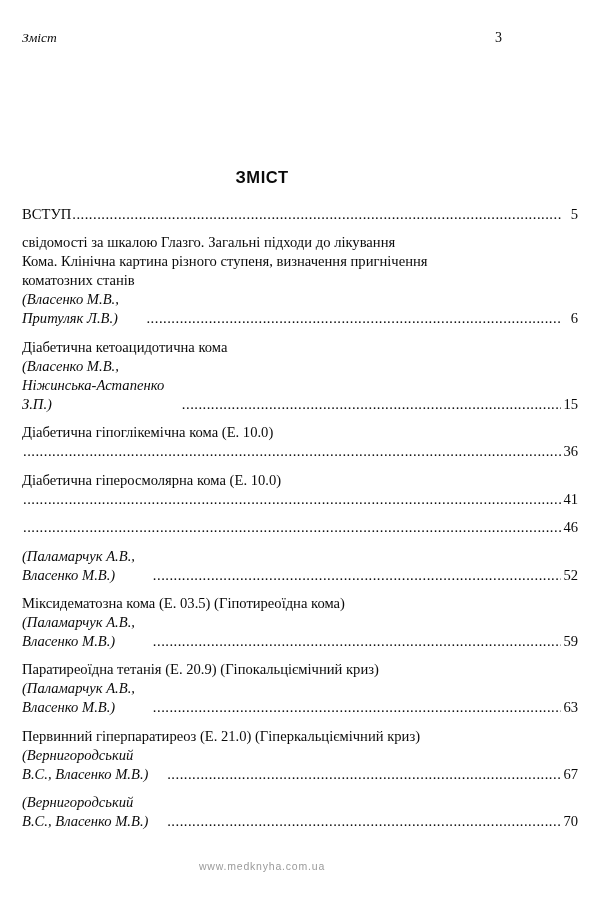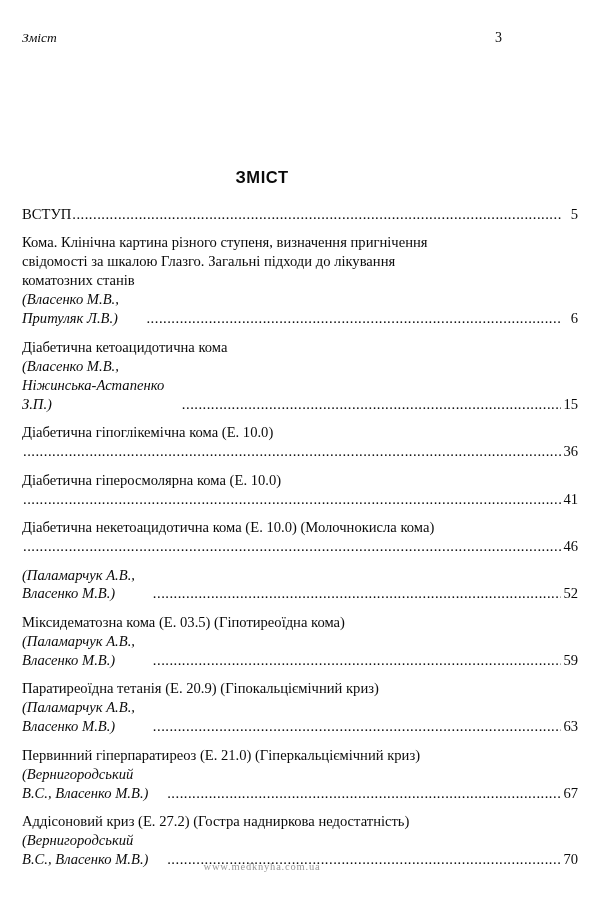--- a/index.html
+++ b/index.html
@@ -89,21 +89,21 @@
     text-align: right;
     min-width: 16px;
     font-size: 14.6px;
   }
   .footer-url {
     position: absolute;
     bottom: 38px;
     left: 0;
     right: 0;
     text-align: center;
-    font-family: Liberation Serif, serif;
+    font-family: Liberation Sans, sans-serif;
     font-size: 10.5px;
     color: #9a9a9a;
     letter-spacing: 0.8px;
   }
 </style>
 </head>
 <body>
 
 <div class="page">
 
@@ -116,22 +116,22 @@
 
   <div class="toc">
       <div class="toc-entry">
         <div class="last-line">
           <span class="ttl">ВСТУП</span>
           <span class="dots">...............................................................................................................................................................</span>
           <span class="pg">5</span>
         </div>
       </div>
       <div class="toc-entry">
+        <span class="line">свідомості за шкалою Глазго. Загальні підходи до лікування</span>
         <span class="line">Кома. Клінічна картина різного ступеня, визначення пригнічення</span>
-        <span class="line">свідомості за шкалою Глазго. Загальні підходи до лікування</span>
         <span class="line">коматозних станів</span>
         <div class="last-line">
           <span class="ttl italic">(Власенко М.В., Притуляк Л.В.)</span>
           <span class="dots">...............................................................................................................................................................</span>
           <span class="pg">6</span>
         </div>
       </div>
       <div class="toc-entry">
         <span class="line">Діабетична кетоацидотична кома</span>
         <div class="last-line">
@@ -148,21 +148,20 @@
         </div>
       </div>
       <div class="toc-entry">
         <span class="line">Діабетична гіперосмолярна кома (Е. 10.0)</span>
         <div class="last-line">
           <span class="dots">...............................................................................................................................................................</span>
           <span class="pg">41</span>
         </div>
       </div>
       <div class="toc-entry">
-        <span class="line">Діабетична некетоацидотична кома (Е. 10.0) (Молочнокисла кома)</span>
         <div class="last-line">
           <span class="dots">...............................................................................................................................................................</span>
           <span class="pg">46</span>
         </div>
       </div>
       <div class="toc-entry">
         <div class="last-line">
           <span class="ttl italic">(Паламарчук А.В., Власенко М.В.)</span>
           <span class="dots">...............................................................................................................................................................</span>
           <span class="pg">52</span>
@@ -186,21 +185,20 @@
       </div>
       <div class="toc-entry">
         <span class="line">Первинний гіперпаратиреоз (Е. 21.0) (Гіперкальціємічний криз)</span>
         <div class="last-line">
           <span class="ttl italic">(Вернигородський В.С., Власенко М.В.)</span>
           <span class="dots">...............................................................................................................................................................</span>
           <span class="pg">67</span>
         </div>
       </div>
       <div class="toc-entry">
-        <span class="line">Аддісоновий криз (Е. 27.2) (Гостра надниркова недостатність)</span>
         <div class="last-line">
           <span class="ttl italic">(Вернигородський В.С., Власенко М.В.)</span>
           <span class="dots">...............................................................................................................................................................</span>
           <span class="pg">70</span>
         </div>
       </div>
     </div>
 
   <div class="footer-url">www.medknyha.com.ua</div>
 

